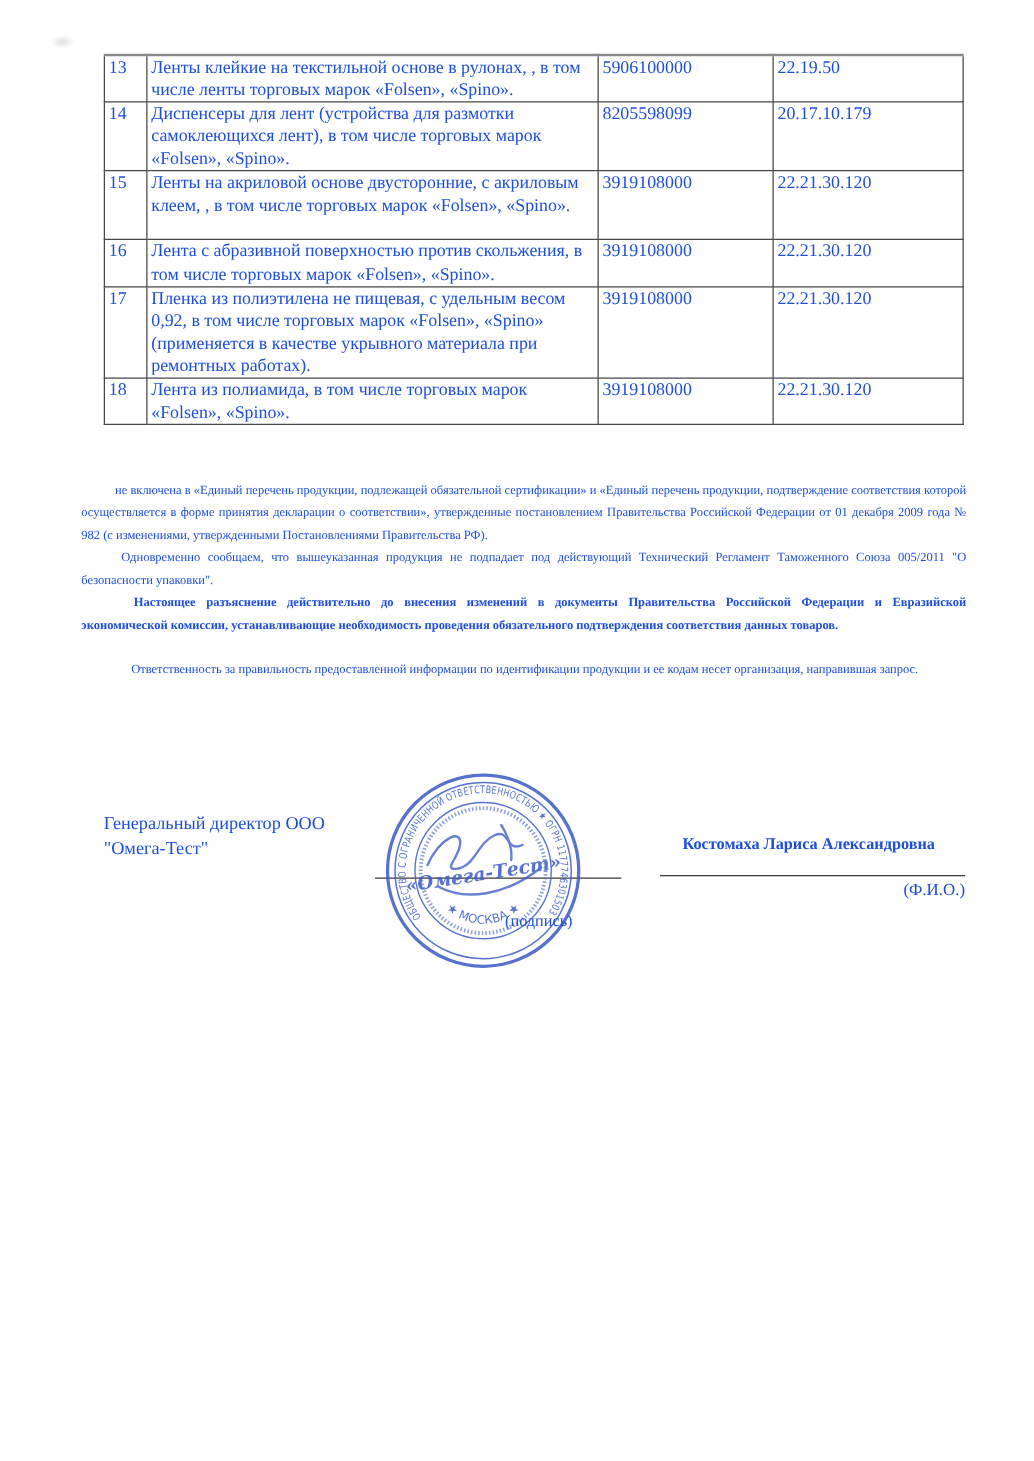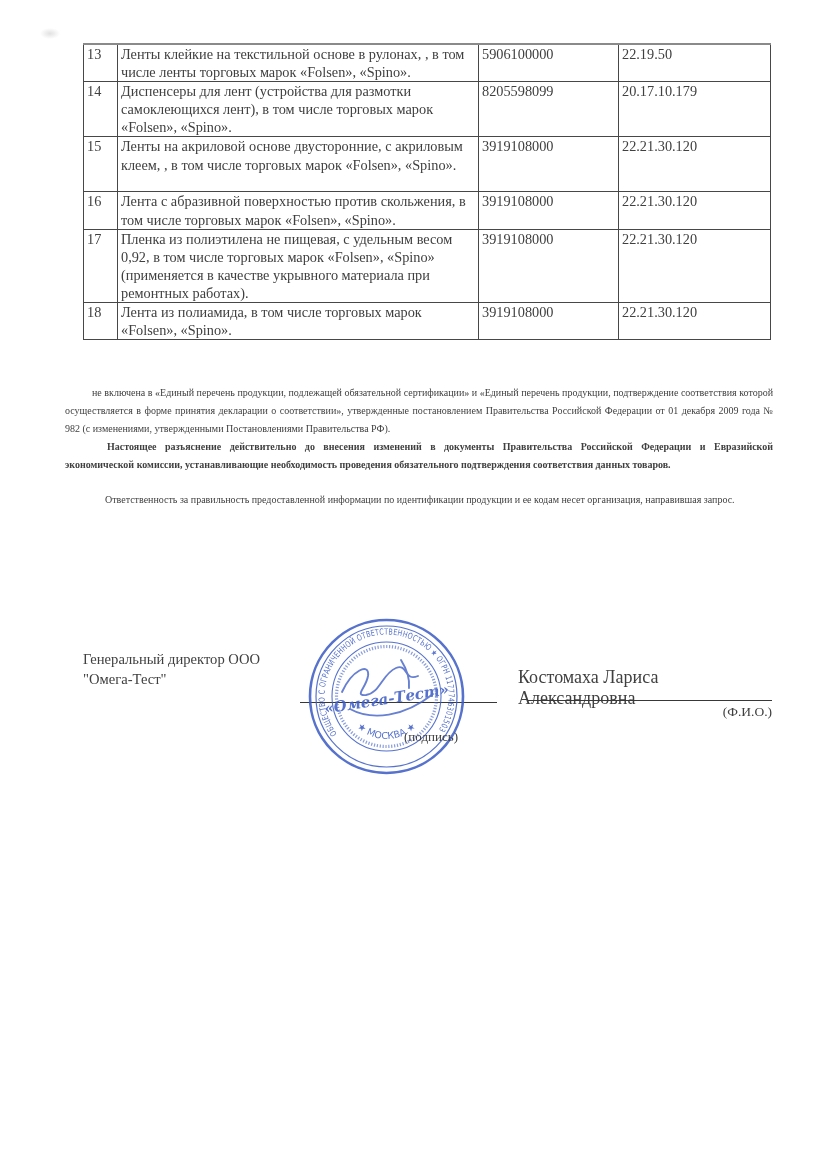--- a/index.html
+++ b/index.html
@@ -3,21 +3,21 @@
 <meta charset="utf-8">
 <style>
   html,body{margin:0;padding:0;}
   body{background:#e8e8e8;}
   .page{
     position:relative;
     width:827px;height:1169px;
     margin:0 auto;
     background:#ffffff;
     font-family:"Liberation Serif", serif;
-    color:#404040;
+    color:#1d4ed8;
     overflow:hidden;
   }
   
   .doc-table{
     position:absolute;left:83px;top:43px;
     width:687px;
     border-collapse:collapse;
     table-layout:fixed;
     font-size:14.3px;
     line-height:18.1px;
@@ -54,21 +54,21 @@
   .sig-line{
     position:absolute;left:300px;top:702px;width:197px;height:0;
     border-top:1px solid #383838;z-index:1;
   }
   .sig-caption{
     position:absolute;left:383px;top:729px;width:96px;
     text-align:center;font-size:13px;z-index:3;
   }
   .fio-name{
     position:absolute;left:518px;top:667px;width:258px;
-    font-size:18px;z-index:1;
+    text-align:center;font-size:13px;z-index:1;font-weight:bold;
   }
   .fio-line{
     position:absolute;left:528px;top:700px;width:244px;height:0;
     border-top:1px solid #383838;z-index:1;
   }
   .fio-caption{
     position:absolute;left:528px;top:704px;width:244px;
     text-align:right;font-size:13.5px;z-index:1;
   }
   .stamp{
@@ -142,20 +142,21 @@
           <td>Лента из полиамида, в том числе торговых марок «Folsen», «Spino».</td>
           <td>3919108000</td>
           <td>22.21.30.120</td>
         </tr>
 
       </tbody>
   </table>
 
   <div class="body-text">
     <p class="p-1">не включена в «Единый перечень продукции, подлежащей обязательной сертификации» и «Единый перечень продукции, подтверждение соответствия которой осуществляется в форме принятия декларации о соответствии», утвержденные постановлением Правительства Российской Федерации от 01 декабря 2009 года № 982 (с изменениями, утвержденными Постановлениями Правительства РФ).</p>
+    <p class="p-2">Одновременно сообщаем, что вышеуказанная продукция не подпадает под действующий Технический Регламент Таможенного Союза 005/2011 "О безопасности упаковки".</p>
     <p class="p-3">Настоящее разъяснение действительно до внесения изменений в документы Правительства Российской Федерации и Евразийской экономической комиссии, устанавливающие необходимость проведения обязательного подтверждения соответствия данных товаров.</p>
     <p class="p-4">Ответственность за правильность предоставленной информации по идентификации продукции и ее кодам несет организация, направившая запрос.</p>
   </div>
 
   <div class="sig-title">
     <div>Генеральный директор ООО</div>
     <div>"Омега-Тест"</div>
   </div>
 
   <div class="sig-line"></div>

